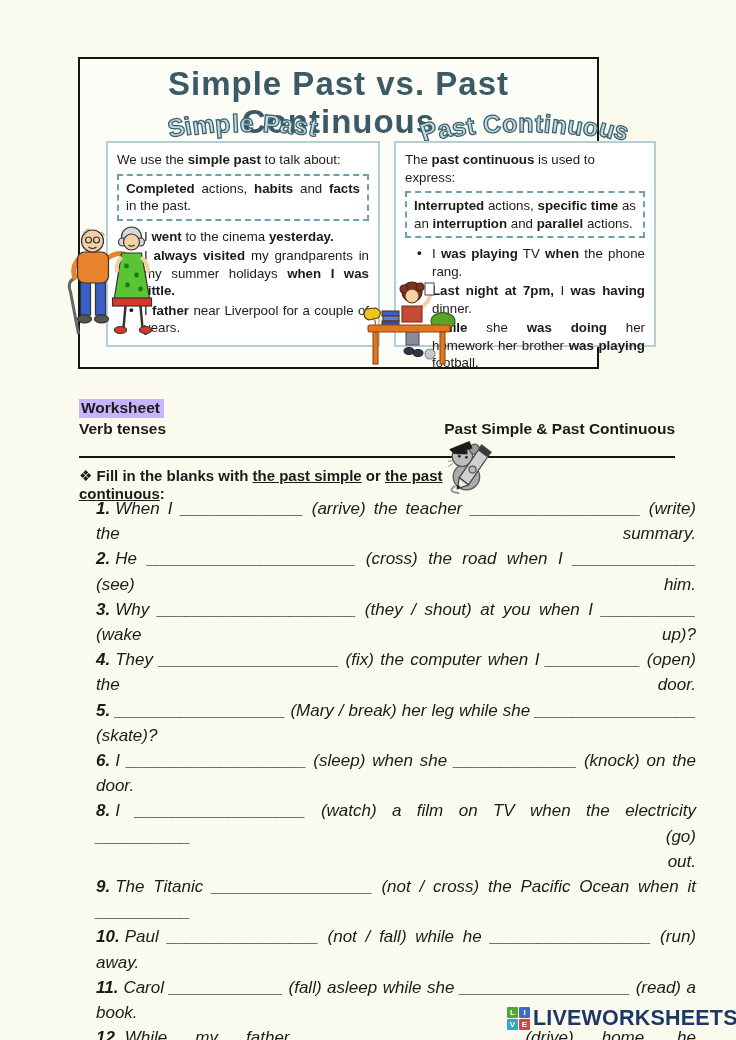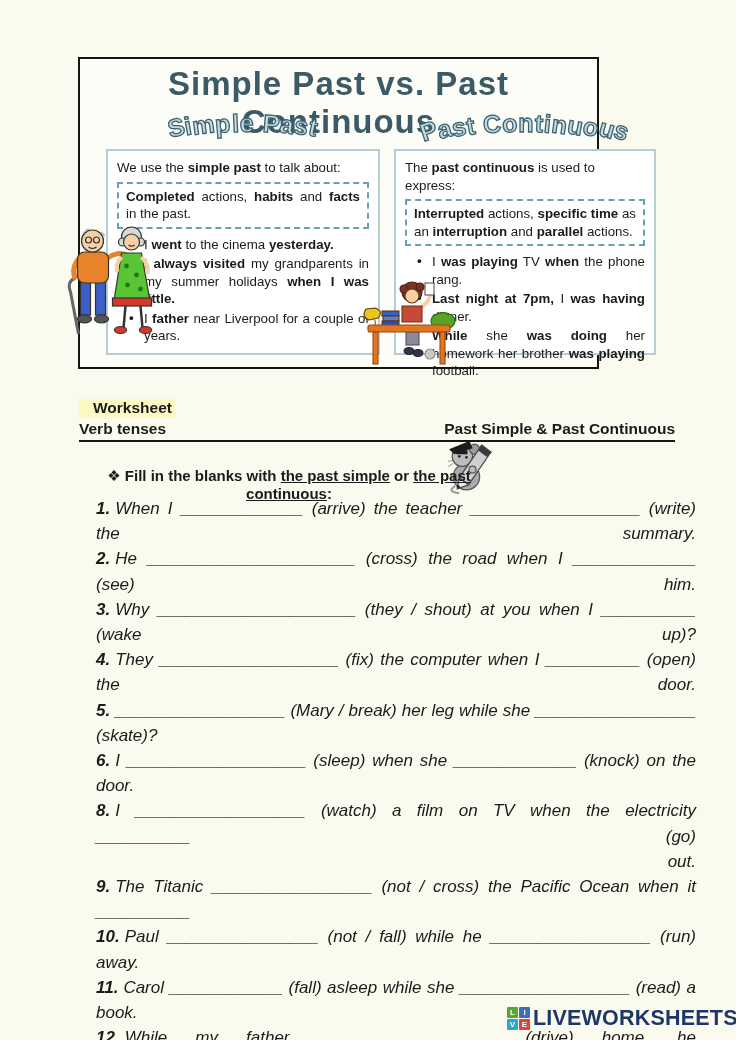--- a/index.html
+++ b/index.html
@@ -24,21 +24,21 @@
   }
   .hdr { position:absolute; top:50px; height:34px; text-align:center; white-space:nowrap;
     font-size:25px; font-weight:800; color:#c5dae1;
     -webkit-text-stroke:1.3px #3c6370; letter-spacing:1px; }
   .hdr-left  { left:26px;  width:274px; }
   .hdr-right { left:314px; width:262px; }
   .arch-ch { display:inline-block; }
 
   .gbox {
     position:absolute; top:82px; height:206px; background:#ffffff;
-    border:2px solid #b7cdd4; padding:8px 9px 6px 9px; font-size:13.3px; line-height:1.32;margin-top:8px;
+    border:2px solid #b7cdd4; padding:8px 9px 6px 9px; font-size:13.3px; line-height:1.32;
   }
   .gbox-left  { left:26px;  width:274px; }
   .gbox-right { left:314px; width:262px; }
   .gbox p { margin:0; }
   .dash {
     border:2px dashed #69a1b2; margin-top:5px; padding:4px 7px;
     text-align:justify; font-size:13.3px;
   }
   .bullets { margin:7px 0 0 0; padding:0 0 0 27px; list-style:none; text-align:justify; }
   .bullets li { position:relative; margin-bottom:2px; }
@@ -46,29 +46,29 @@
   .bullets li.nomark::before { content:""; }
 
   .illus { position:absolute; }
   .illus-grandparents { left:55px;  top:226px; width:107px; height:114px; }
   .illus-boy          { left:360px; top:281px; width:98px;  height:87px;  }
   .illus-mouse        { left:445px; top:439px; width:51px;  height:55px;  }
 
   
   .ws-label {
     position:absolute; left:79px; top:399px;
-    font-size:15.5px; font-weight:700; background:#fef9c3; padding:0 4px 1px 14px;
+    font-size:15.5px; font-weight:700; background:#c4b5fd; padding:0 4px 1px 2px;
   }
   .ws-head {
     position:absolute; left:79px; top:420px; width:596px;
     display:flex; justify-content:space-between;
     font-size:15.5px; font-weight:700;
-    border-bottom:2.5px solid #161616; padding-bottom:2px;
-  }
-  .instr { position:absolute; left:79px; top:467px; width:420px; font-size:15px; font-weight:700;text-align:center; }
+    border-bottom:2.5px solid #161616; padding-bottom:18px;
+  }
+  .instr { position:absolute; left:79px; top:467px; width:420px; font-size:15px; font-weight:700; }
 
   .exlist { position:absolute; left:96px; top:496px; width:600px; margin:0; padding:0; list-style:none; font-size:17px;font-style:italic; }
   .exlist li p { margin:0; line-height:25.2px; text-align:justify; text-align-last:justify; }
   .exlist li p.cont { text-align:right; text-align-last:auto; padding-left:4px; }
   .exlist .num { font-weight:700; margin-right:5px; }
 
   
   .footer { position:absolute; left:507px; top:1006px; display:flex; align-items:center; gap:3px; cursor:pointer; }
   .logo-grid { display:grid; grid-template-columns:11px 11px; grid-auto-rows:11px; gap:1px; }
   .logo-sq { color:#fff; font-size:8px; font-weight:700; display:flex; align-items:center; justify-content:center; border-radius:1px; }

